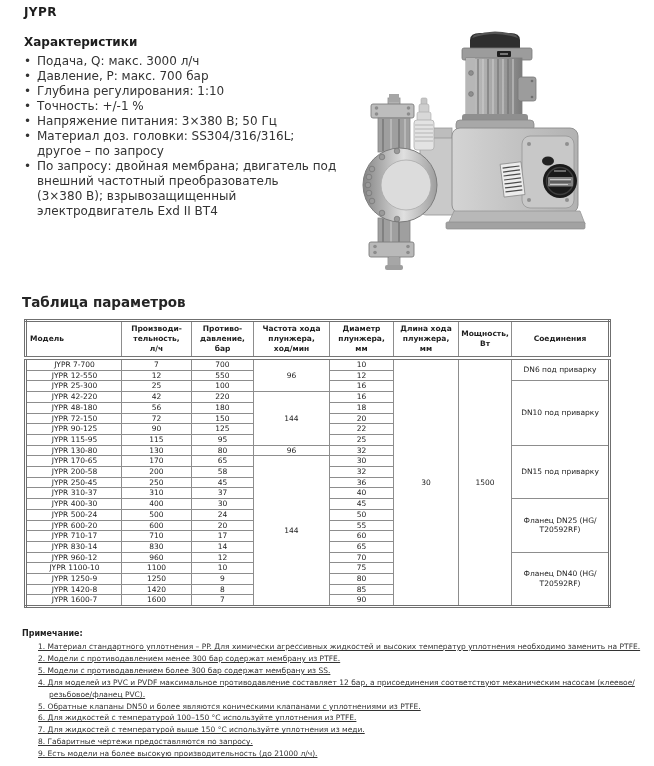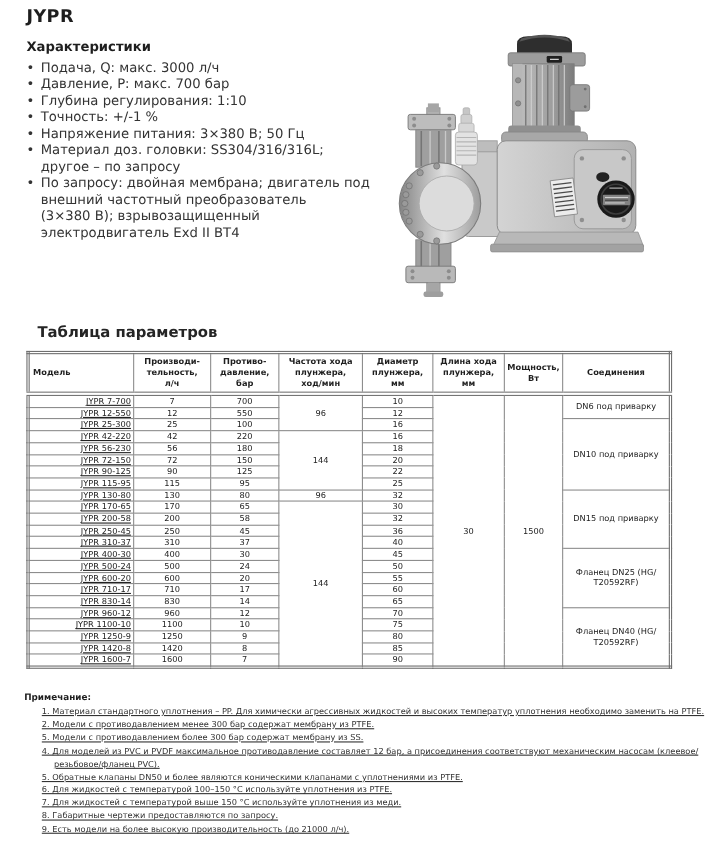--- a/index.html
+++ b/index.html
@@ -2,40 +2,40 @@
 <html><head>
 <meta charset="utf-8">
 <style>
   html,body{margin:0;padding:0;}
   body{
     width:654px;height:766px;background:#ffffff;position:relative;overflow:hidden;
     font-family:"DejaVu Sans","Liberation Sans",sans-serif;color:#2b2b2b;
   }
   .abs{position:absolute;}
   
-  .page-title{left:24px;top:5px;font-size:16px;font-weight:bold;letter-spacing:.4px;color:#1e1e1e;}
+  .page-title{left:24px;top:5px;font-size:12px;font-weight:bold;letter-spacing:.4px;color:#1e1e1e;}
   .char-heading{left:24px;top:35px;font-size:12px;font-weight:bold;color:#1e1e1e;}
   
   .char-list{left:24px;top:54px;width:345px;margin:0;padding:0;list-style:none;
     font-size:12px;line-height:15px;color:#333;}
   .char-list li{display:flex;margin:0;padding:0;}
   .char-list .bullet{width:13px;flex:0 0 13px;color:#333;}
   .char-list .btext{white-space:pre-line;flex:1;}
   
-  .tbl-heading{left:22px;top:294px;font-size:13.5px;font-weight:bold;color:#252525;margin-left:12px;}
+  .tbl-heading{left:22px;top:294px;font-size:13.5px;font-weight:bold;color:#252525;}
   .tbl-wrap{left:24px;top:319px;}
   table.ptable{border-collapse:collapse;table-layout:fixed;width:584px;
     font-size:7.5px;color:#222;border:3px double #6f6f6f;}
   .ptable th{border:1px solid #8d8d8d;border-bottom:4px double #757575;
     font-size:7.5px;font-weight:bold;text-align:center;vertical-align:middle;
     height:32px;padding:1px 2px;white-space:pre-line;line-height:1.3;color:#1f1f1f;}
   .ptable th.h-model{text-align:left;padding-left:3px;}
   .ptable td{border:1px solid #8d8d8d;text-align:center;vertical-align:middle;
     height:9.7px;line-height:9.7px;padding:0 2px;white-space:pre-line;}
-  .ptable td.c-model{text-align:right;padding-left:3px;text-decoration:underline;}
+  .ptable td.c-model{text-align:center;padding-left:3px;}
   .ptable td.conn{line-height:1.3;}
   
   .notes-heading{left:22px;top:629px;font-size:8px;font-weight:bold;color:#1f1f1f;}
   .notes-list{left:38px;top:641px;width:620px;margin:0;padding:0;list-style:none;
     font-size:7.5px;line-height:11.9px;color:#333;text-decoration:underline;}
   .notes-list li{padding-left:11px;text-indent:-11px;white-space:pre-line;}
   
   .pump{left:358px;top:28px;width:228px;height:246px;}
 </style>
 </head>
@@ -281,21 +281,21 @@
           <td class="conn" rowspan="6">DN10 под приварку</td>
         </tr>
         <tr>
           <td class="c-model">JYPR 42-220</td>
           <td>42</td>
           <td>220</td>
           <td rowspan="5">144</td>
           <td>16</td>
         </tr>
         <tr>
-          <td class="c-model">JYPR 56-230</td>
+          <td class="c-model">JYPR 48-180</td>
           <td>56</td>
           <td>180</td>
           <td>18</td>
         </tr>
         <tr>
           <td class="c-model">JYPR 72-150</td>
           <td>72</td>
           <td>150</td>
           <td>20</td>
         </tr>

